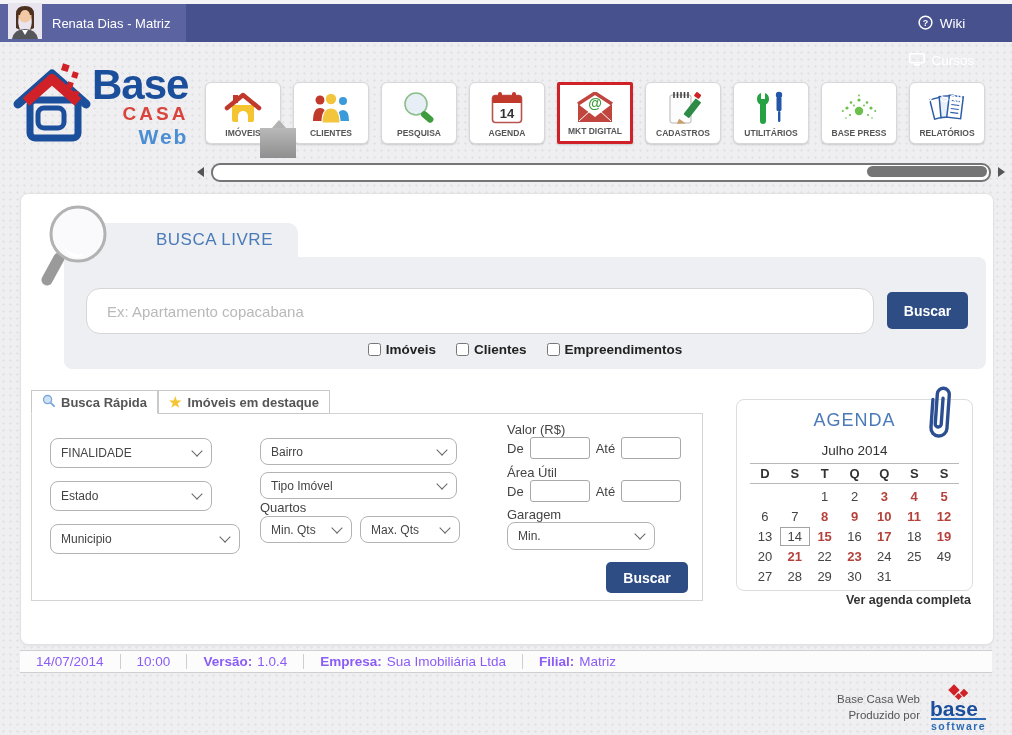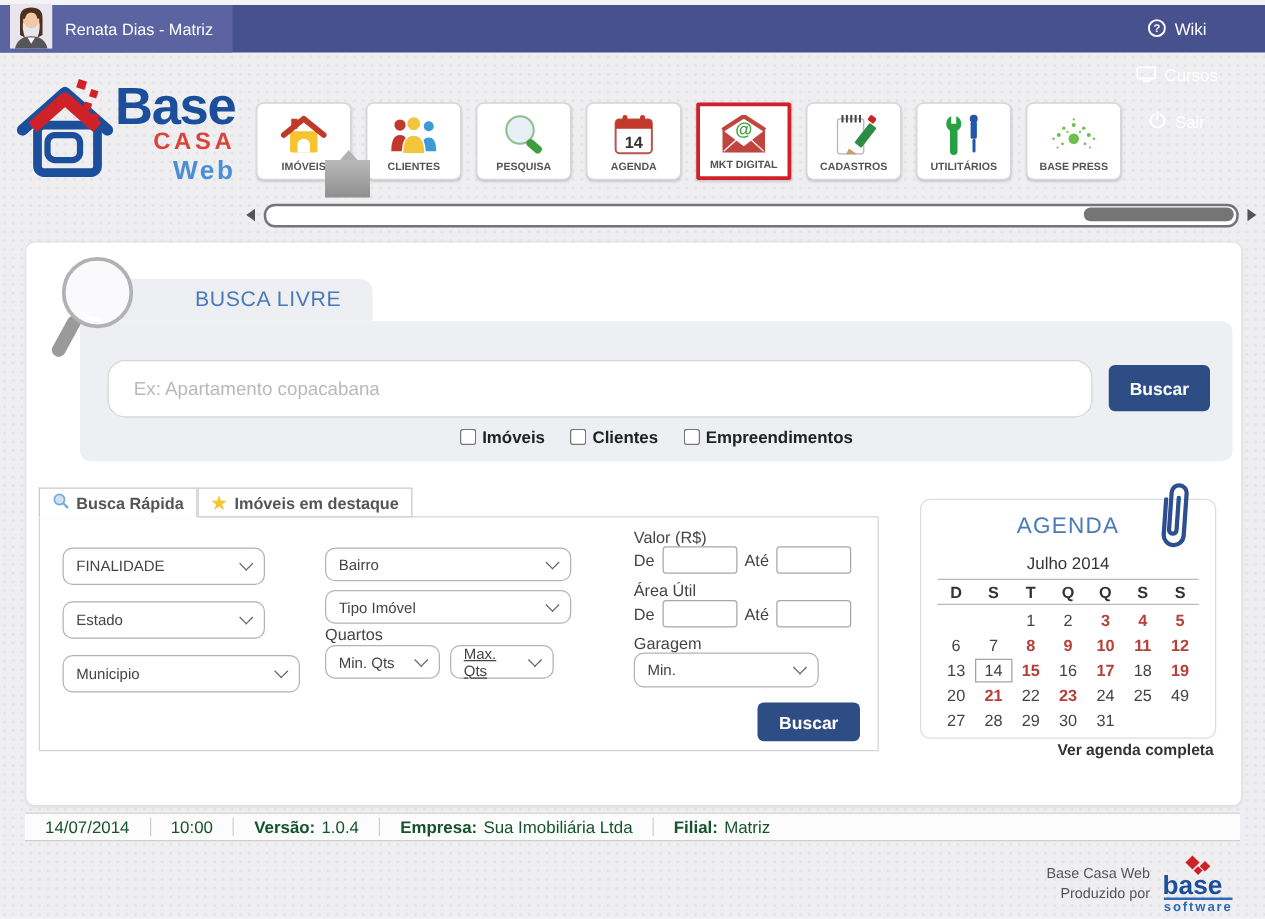--- a/index.html
+++ b/index.html
@@ -88,21 +88,21 @@
   .cal-grid{margin:3px 13px 0;display:grid;grid-template-columns:repeat(7,1fr);row-gap:1px;font-size:13px;text-align:center;color:#444;}
   .cal-day{height:19px;line-height:19px;}
   .cal-day.red{color:#b5413a;font-weight:bold;}
   .cal-day.today{border:1px solid #a3a3a3;line-height:17px;box-sizing:border-box;}
   .paperclip{position:absolute;left:903px;top:188px;z-index:5;}
   .agenda-link{position:absolute;right:22px;top:399px;font-size:12.5px;font-weight:600;color:#333;}
 
   
   .footer{position:absolute;left:20px;top:650px;width:972px;height:21px;background:#fcfcfc;
           border-top:1px solid #cfcfcf;border-bottom:1px solid #cfcfcf;display:flex;align-items:center;
-          font-size:13.5px;color:#14532d;box-sizing:content-box;}
+          font-size:13.5px;color:#8b5cf6;box-sizing:content-box;}
   .f-item{padding:0 16px;display:flex;gap:5px;white-space:nowrap;}
   .f-item + .f-item{border-left:1px solid #cfcfcf;}
   .f-bold{font-weight:bold;}
 
   
   .credits{position:absolute;right:24px;top:686px;display:flex;align-items:center;gap:8px;}
   .credit-text{text-align:right;font-size:11.5px;color:#555;line-height:1.35;}
   .brand-mark{position:relative;width:60px;height:44px;}
   .brand-base{position:absolute;left:2px;top:12px;font-size:21px;font-weight:bold;color:#1b4e9b;line-height:1;}
   .brand-sub{position:absolute;left:3px;top:32px;font-size:10.5px;font-weight:bold;color:#2d6cb5;letter-spacing:1.5px;border-top:2px solid #2d6cb5;padding-top:0px;}
@@ -309,20 +309,36 @@
                 <circle cx="27" cy="21" r="1.1"></circle>
               <circle cx="13" cy="11.5" r="0.9"></circle>
                 <circle cx="23" cy="11.5" r="0.9"></circle>
               <circle cx="5" cy="24" r="0.8"></circle>
                 <circle cx="31" cy="24" r="0.8"></circle>
             </g>
           </svg>
         </span>
         <span class="tlabel" data-interactable="false">BASE PRESS</span>
       </div>
+      <div class="tool-btn" data-interactable="true">
+        <span class="ticon" data-interactable="false">
+          <svg width="36" height="34" viewBox="0 0 36 34">
+            <rect x="3" y="7" width="13" height="20" fill="#fff" stroke="#2d5da8" stroke-width="1.5" transform="rotate(-14 9 17)"></rect>
+            <rect x="11" y="5" width="14" height="21" fill="#e9f0fa" stroke="#2d5da8" stroke-width="1.5" transform="rotate(-5 18 15)"></rect>
+            <rect x="19" y="5" width="14" height="22" fill="#fff" stroke="#2d5da8" stroke-width="1.5" transform="rotate(7 26 16)"></rect>
+            <g stroke="#2d5da8" stroke-width="1.2" transform="rotate(7 26 16)">
+              <line x1="22" y1="10" x2="30" y2="10"></line>
+                <line x1="22" y1="14" x2="30" y2="14"></line>
+              <line x1="22" y1="18" x2="30" y2="18"></line>
+                <line x1="22" y1="22" x2="30" y2="22"></line>
+            </g>
+          </svg>
+        </span>
+        <span class="tlabel" data-interactable="false">RELATÓRIOS</span>
+      </div>
     </div>
 
     <div class="pointer-artifact" data-interactable="false"></div>
 
     <div class="hscroll" data-interactable="true">
       <div class="sc-left" data-interactable="true"></div>
       <div class="sc-track" data-interactable="true">
         <div class="sc-thumb" data-interactable="true"></div>
       </div>
       <div class="sc-right" data-interactable="true"></div>
@@ -393,21 +409,21 @@
       <div class="sel" style="left:228px;top:24px;width:197px;height:27px;" data-interactable="true">
         <span data-interactable="false">Bairro</span>
       </div>
       <div class="sel" style="left:228px;top:58px;width:197px;height:27px;" data-interactable="true">
         <span data-interactable="false">Tipo Imóvel</span>
       </div>
       <div class="flabel" style="left:228px;top:86px;" data-interactable="false">Quartos</div>
       <div class="sel" style="left:228px;top:102px;width:92px;height:27px;" data-interactable="true">
         <span data-interactable="false">Min. Qts</span>
       </div>
-      <div class="sel" style="left:328px;top:102px;width:83px;height:27px;text-decoration:underline;" data-interactable="true">
+      <div class="sel" style="left:328px;top:102px;width:100px;height:27px;" data-interactable="true">
         <span data-interactable="false">Max. Qts</span>
       </div>
 
       <div class="flabel" style="left:475px;top:8px;" data-interactable="false">Valor (R$)</div>
       <div class="range-row" style="left:475px;top:23px;" data-interactable="false">
         <span data-interactable="false">De</span>
         <input type="text" data-interactable="true" style="">
         <span data-interactable="false">Até</span>
         <input type="text" data-interactable="true" style="">
       </div>

